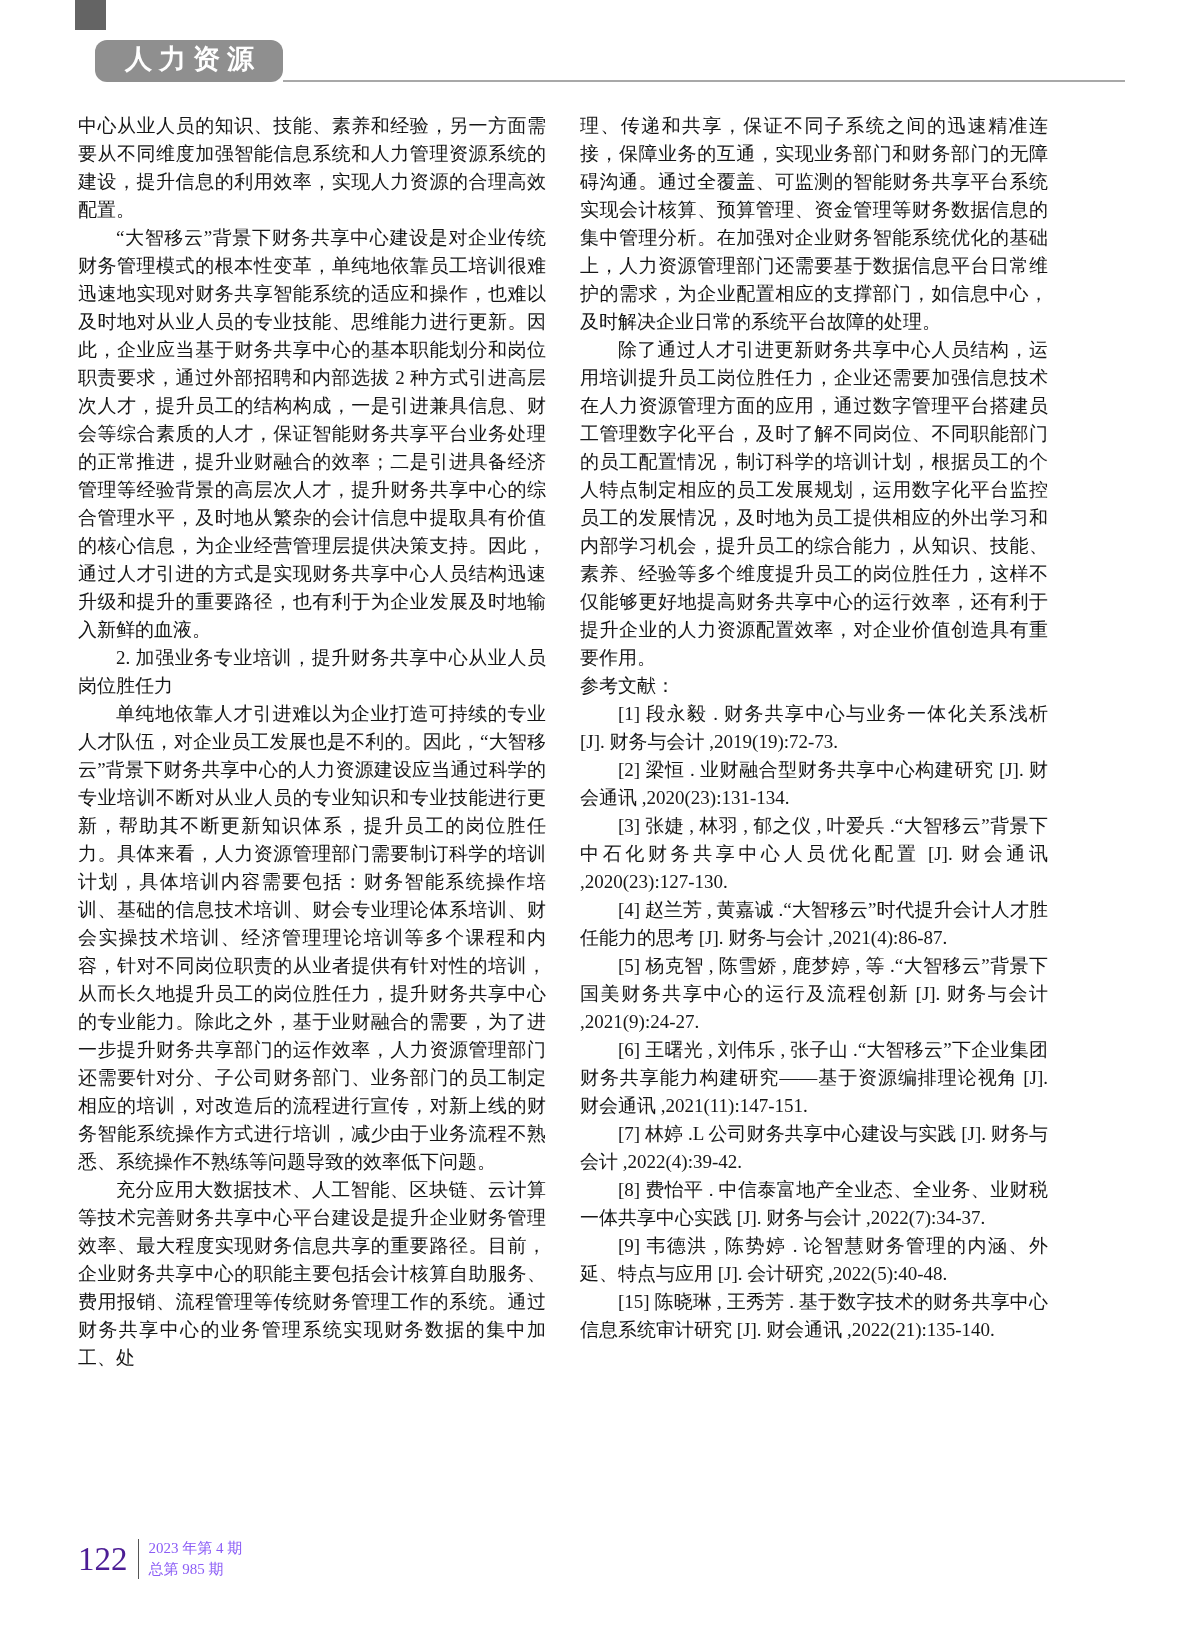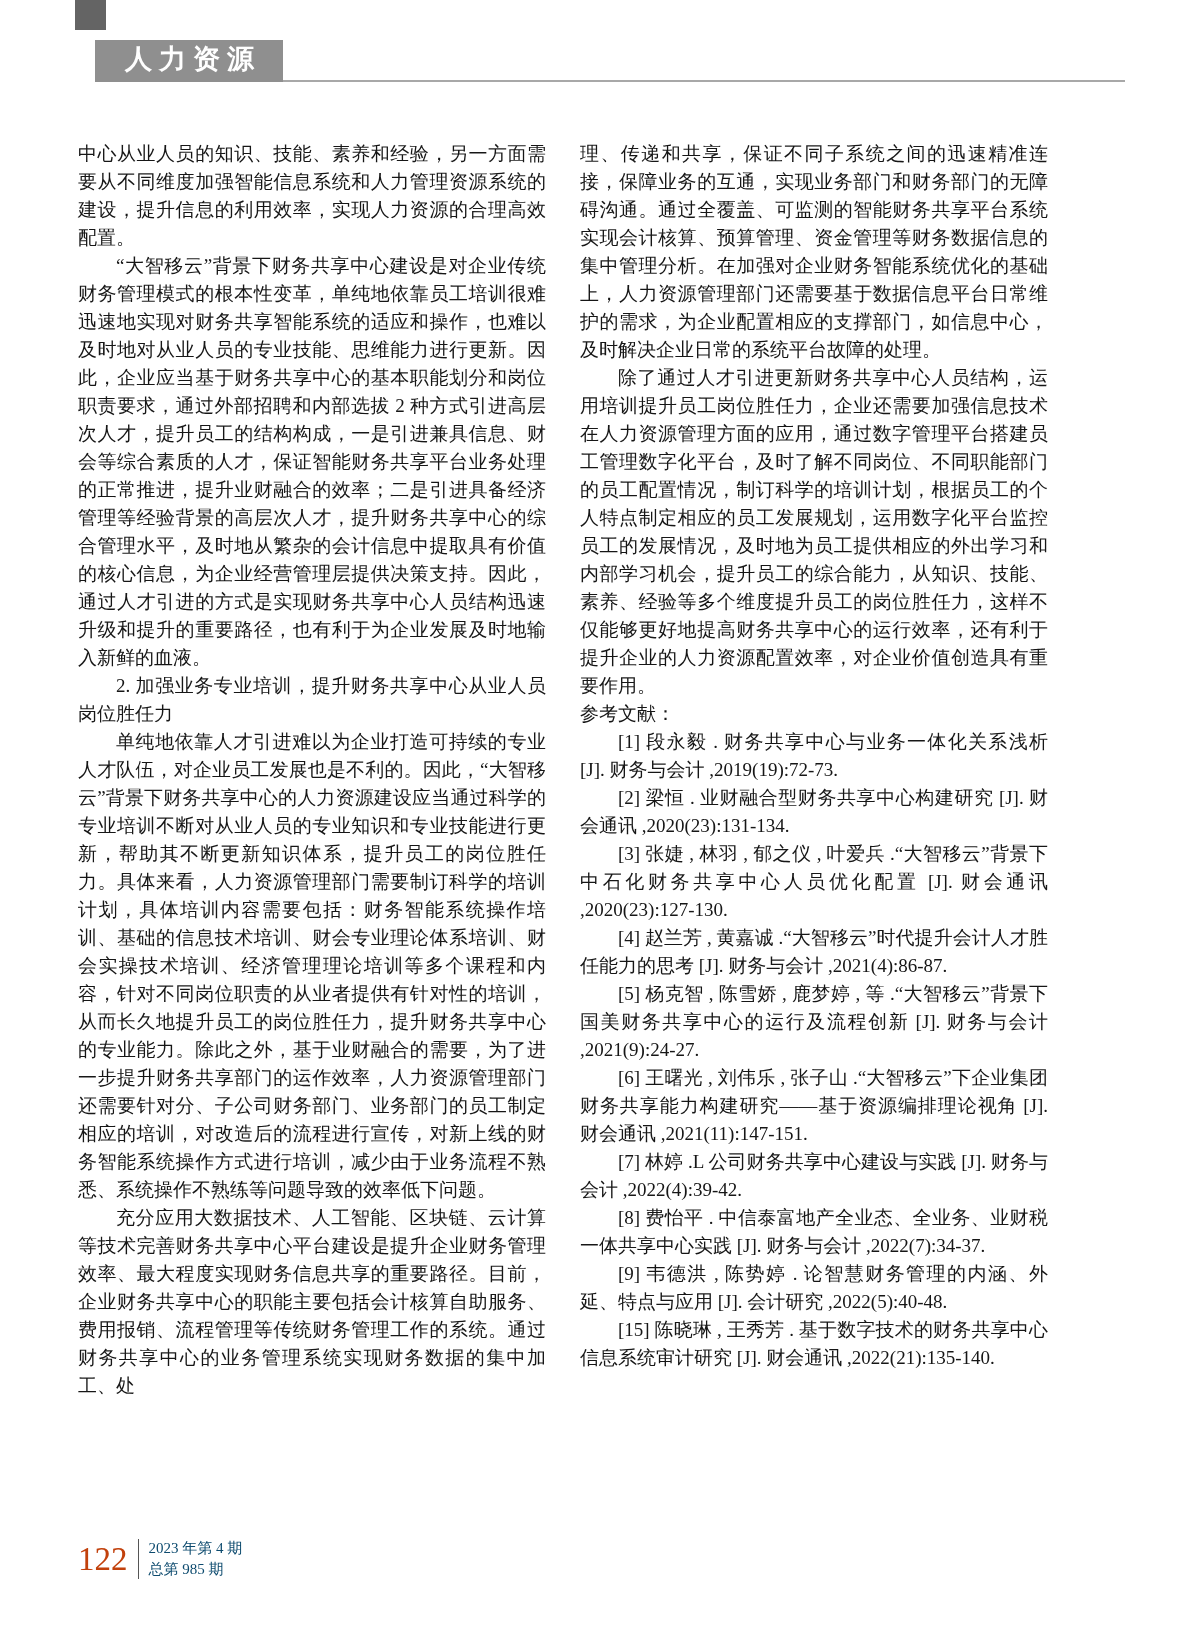--- a/index.html
+++ b/index.html
@@ -10,42 +10,42 @@
     color: #161616;
   }
   .page { position: relative; width: 1200px; height: 1630px; overflow: hidden; background: #ffffff; }
 
   
   .corner-square { position: absolute; left: 75px; top: 0; width: 31px; height: 30px; background: #646464; }
   .header-row { position: absolute; left: 95px; top: 40px; width: 1030px; display: flex; align-items: flex-end; }
   .banner-title {
     background: #8f8f8f; color: #ffffff;
     font-size: 27px; font-weight: bold; letter-spacing: 7px;
-    padding: 3px 22px 5px 30px; line-height: 1.25;
+    padding: 3px 22px 5px 30px; line-height: 1.25; border-radius: 12px;
   }
   .header-line { flex: 1; height: 2px; background: #a8a8a8; }
 
   
-  .main { position: absolute; left: 78px; top: 140px; width: 970px; display: flex; gap: 34px; }
+  .main { position: absolute; left: 78px; top: 112px; width: 970px; display: flex; gap: 34px; }
   .col {
     width: 468px;
     font-size: 19px; line-height: 28px;
     text-align: justify; text-justify: inter-ideograph;
   }
   .col p { margin: 0; }
   p.indent { text-indent: 2em; }
   p.noindent { text-indent: 0; }
   p.ref { text-indent: 2em; }
   p.refs-heading { }
 
   
   .footer { position: absolute; left: 78px; top: 1538px; display: flex; align-items: center; gap: 10px; }
-  .page-number { font-size: 33px; line-height: 1; color: #c2410c; }
+  .page-number { font-size: 33px; line-height: 1; color: #4c1d95; }
   .footer-divider { width: 1px; height: 40px; background: #555555; }
-  .issue-info { font-size: 15px; line-height: 21px; color: #0c4a6e; }
+  .issue-info { font-size: 15px; line-height: 21px; color: #8b5cf6; }
 </style>
 </head>
 <body>
 
 <div class="page">
 
   <div class="corner-square"></div>
 
   <header class="header-row">
     <div class="banner-title">人力资源</div>

